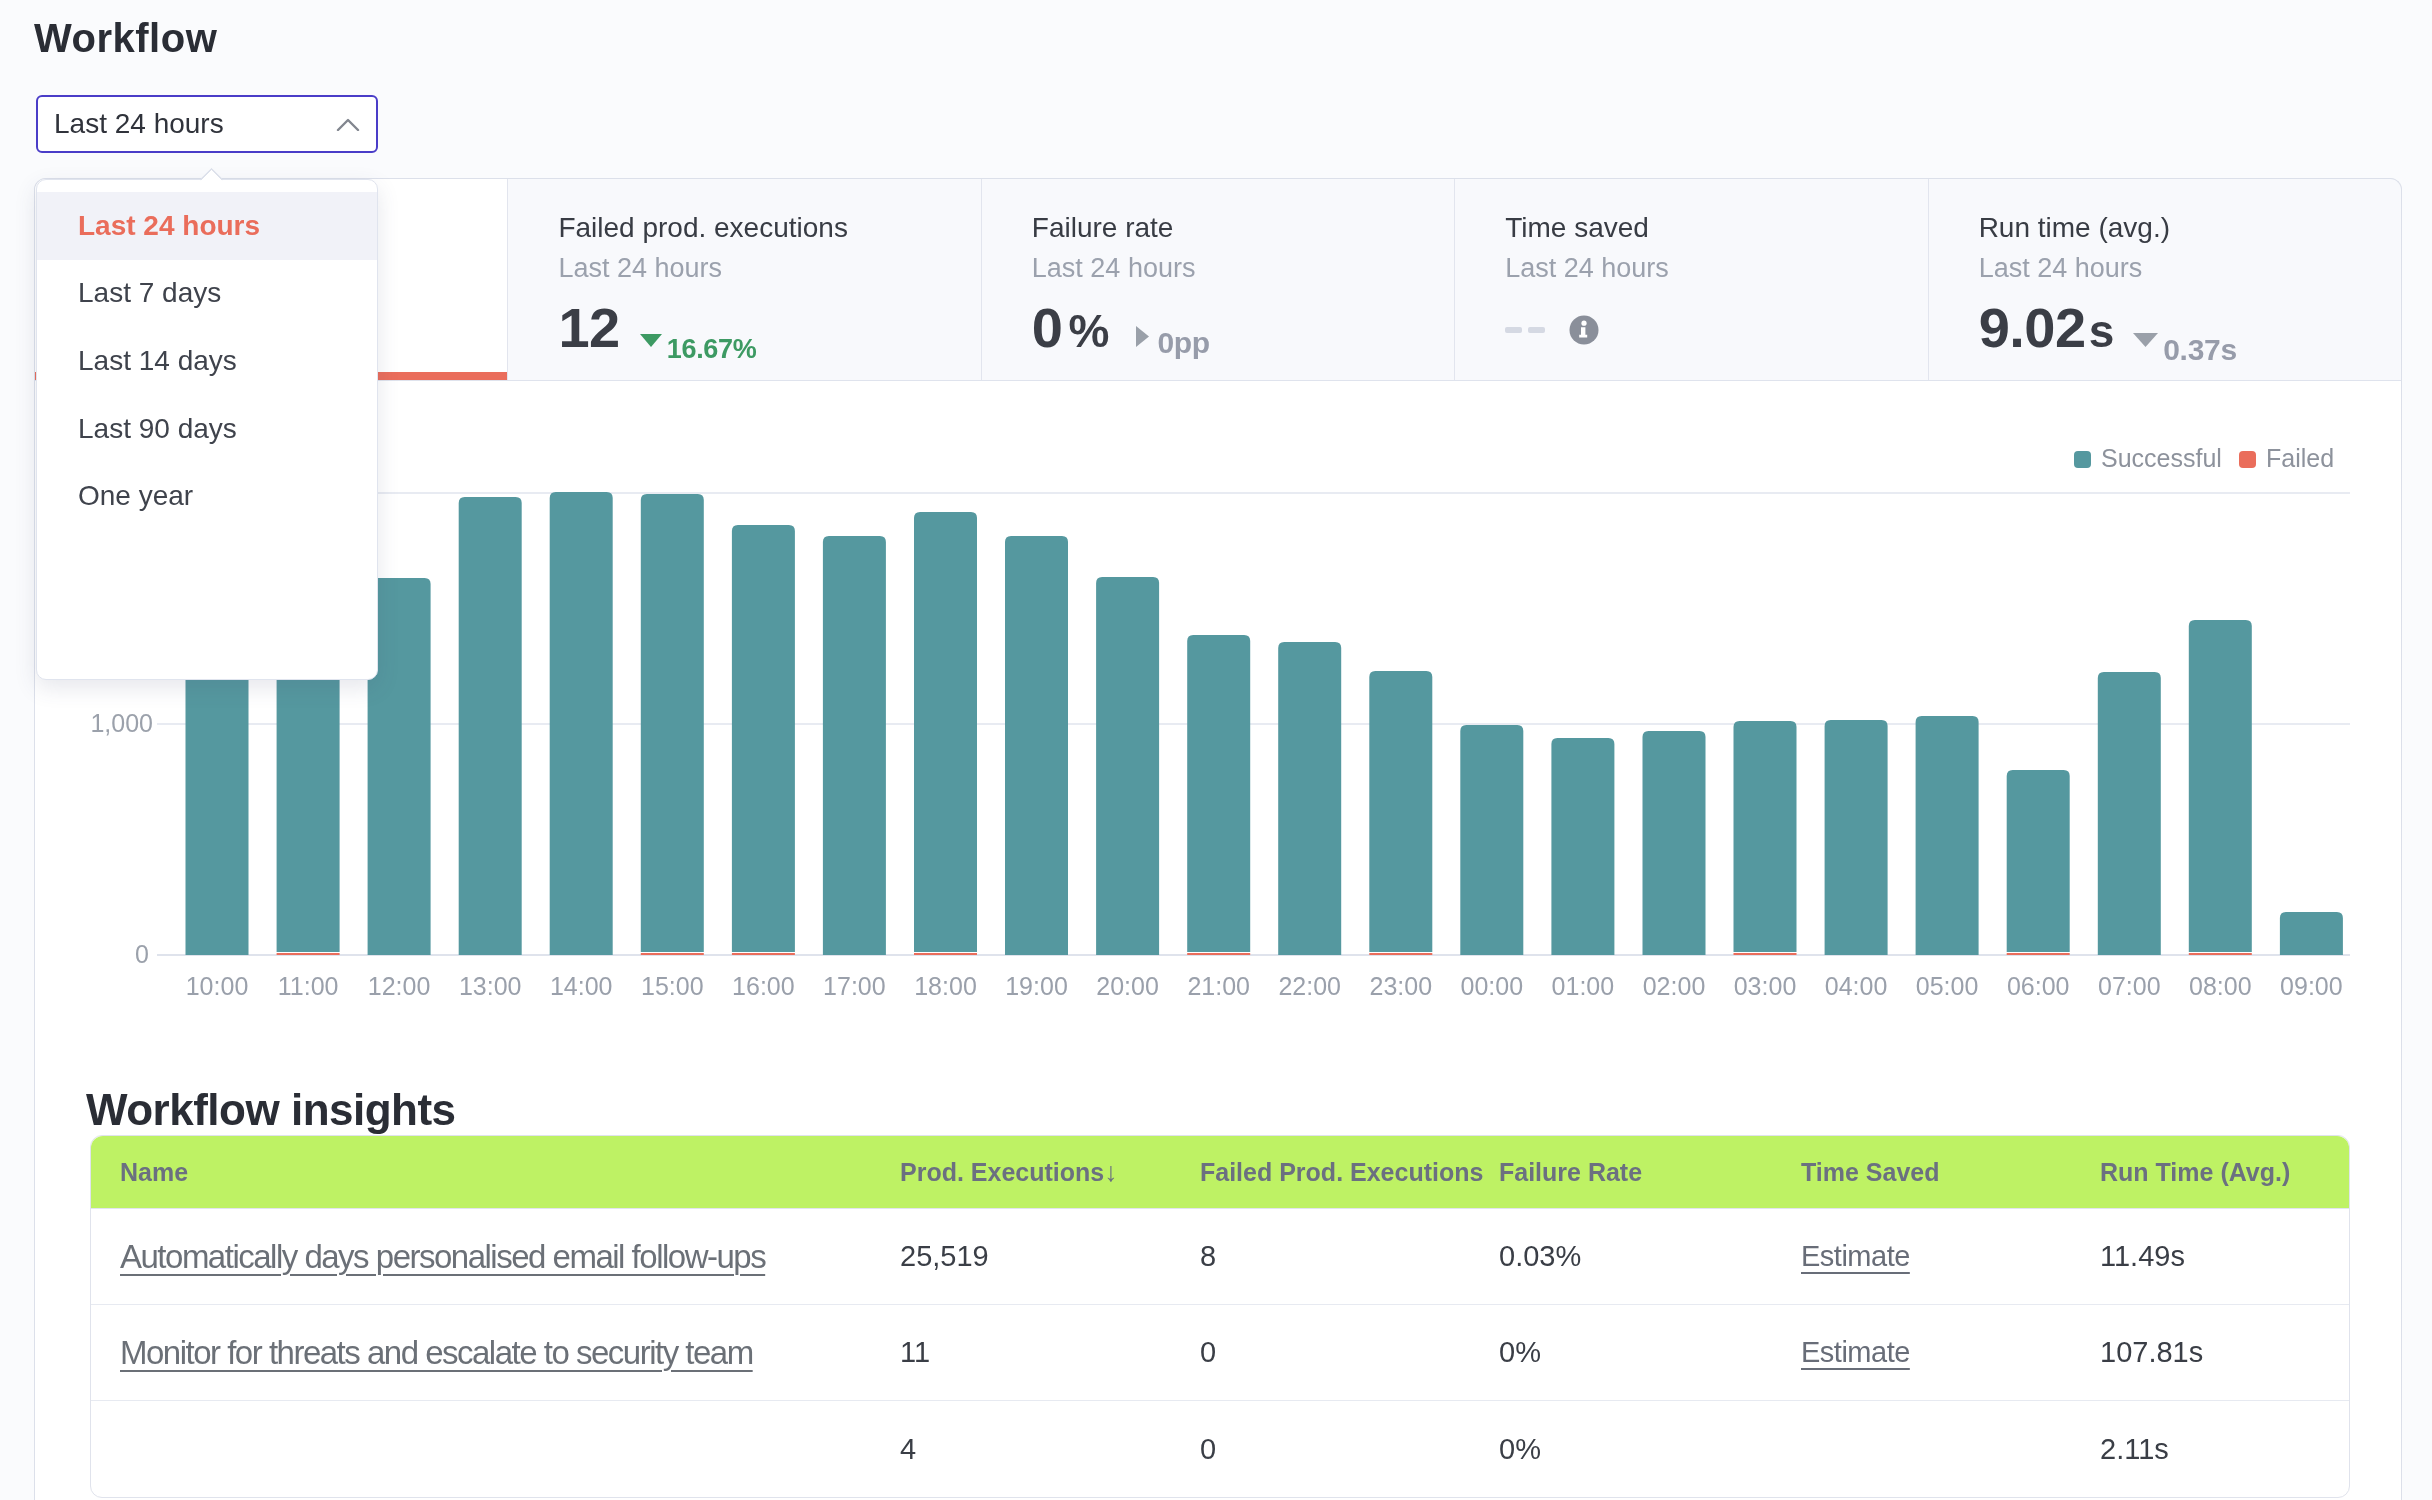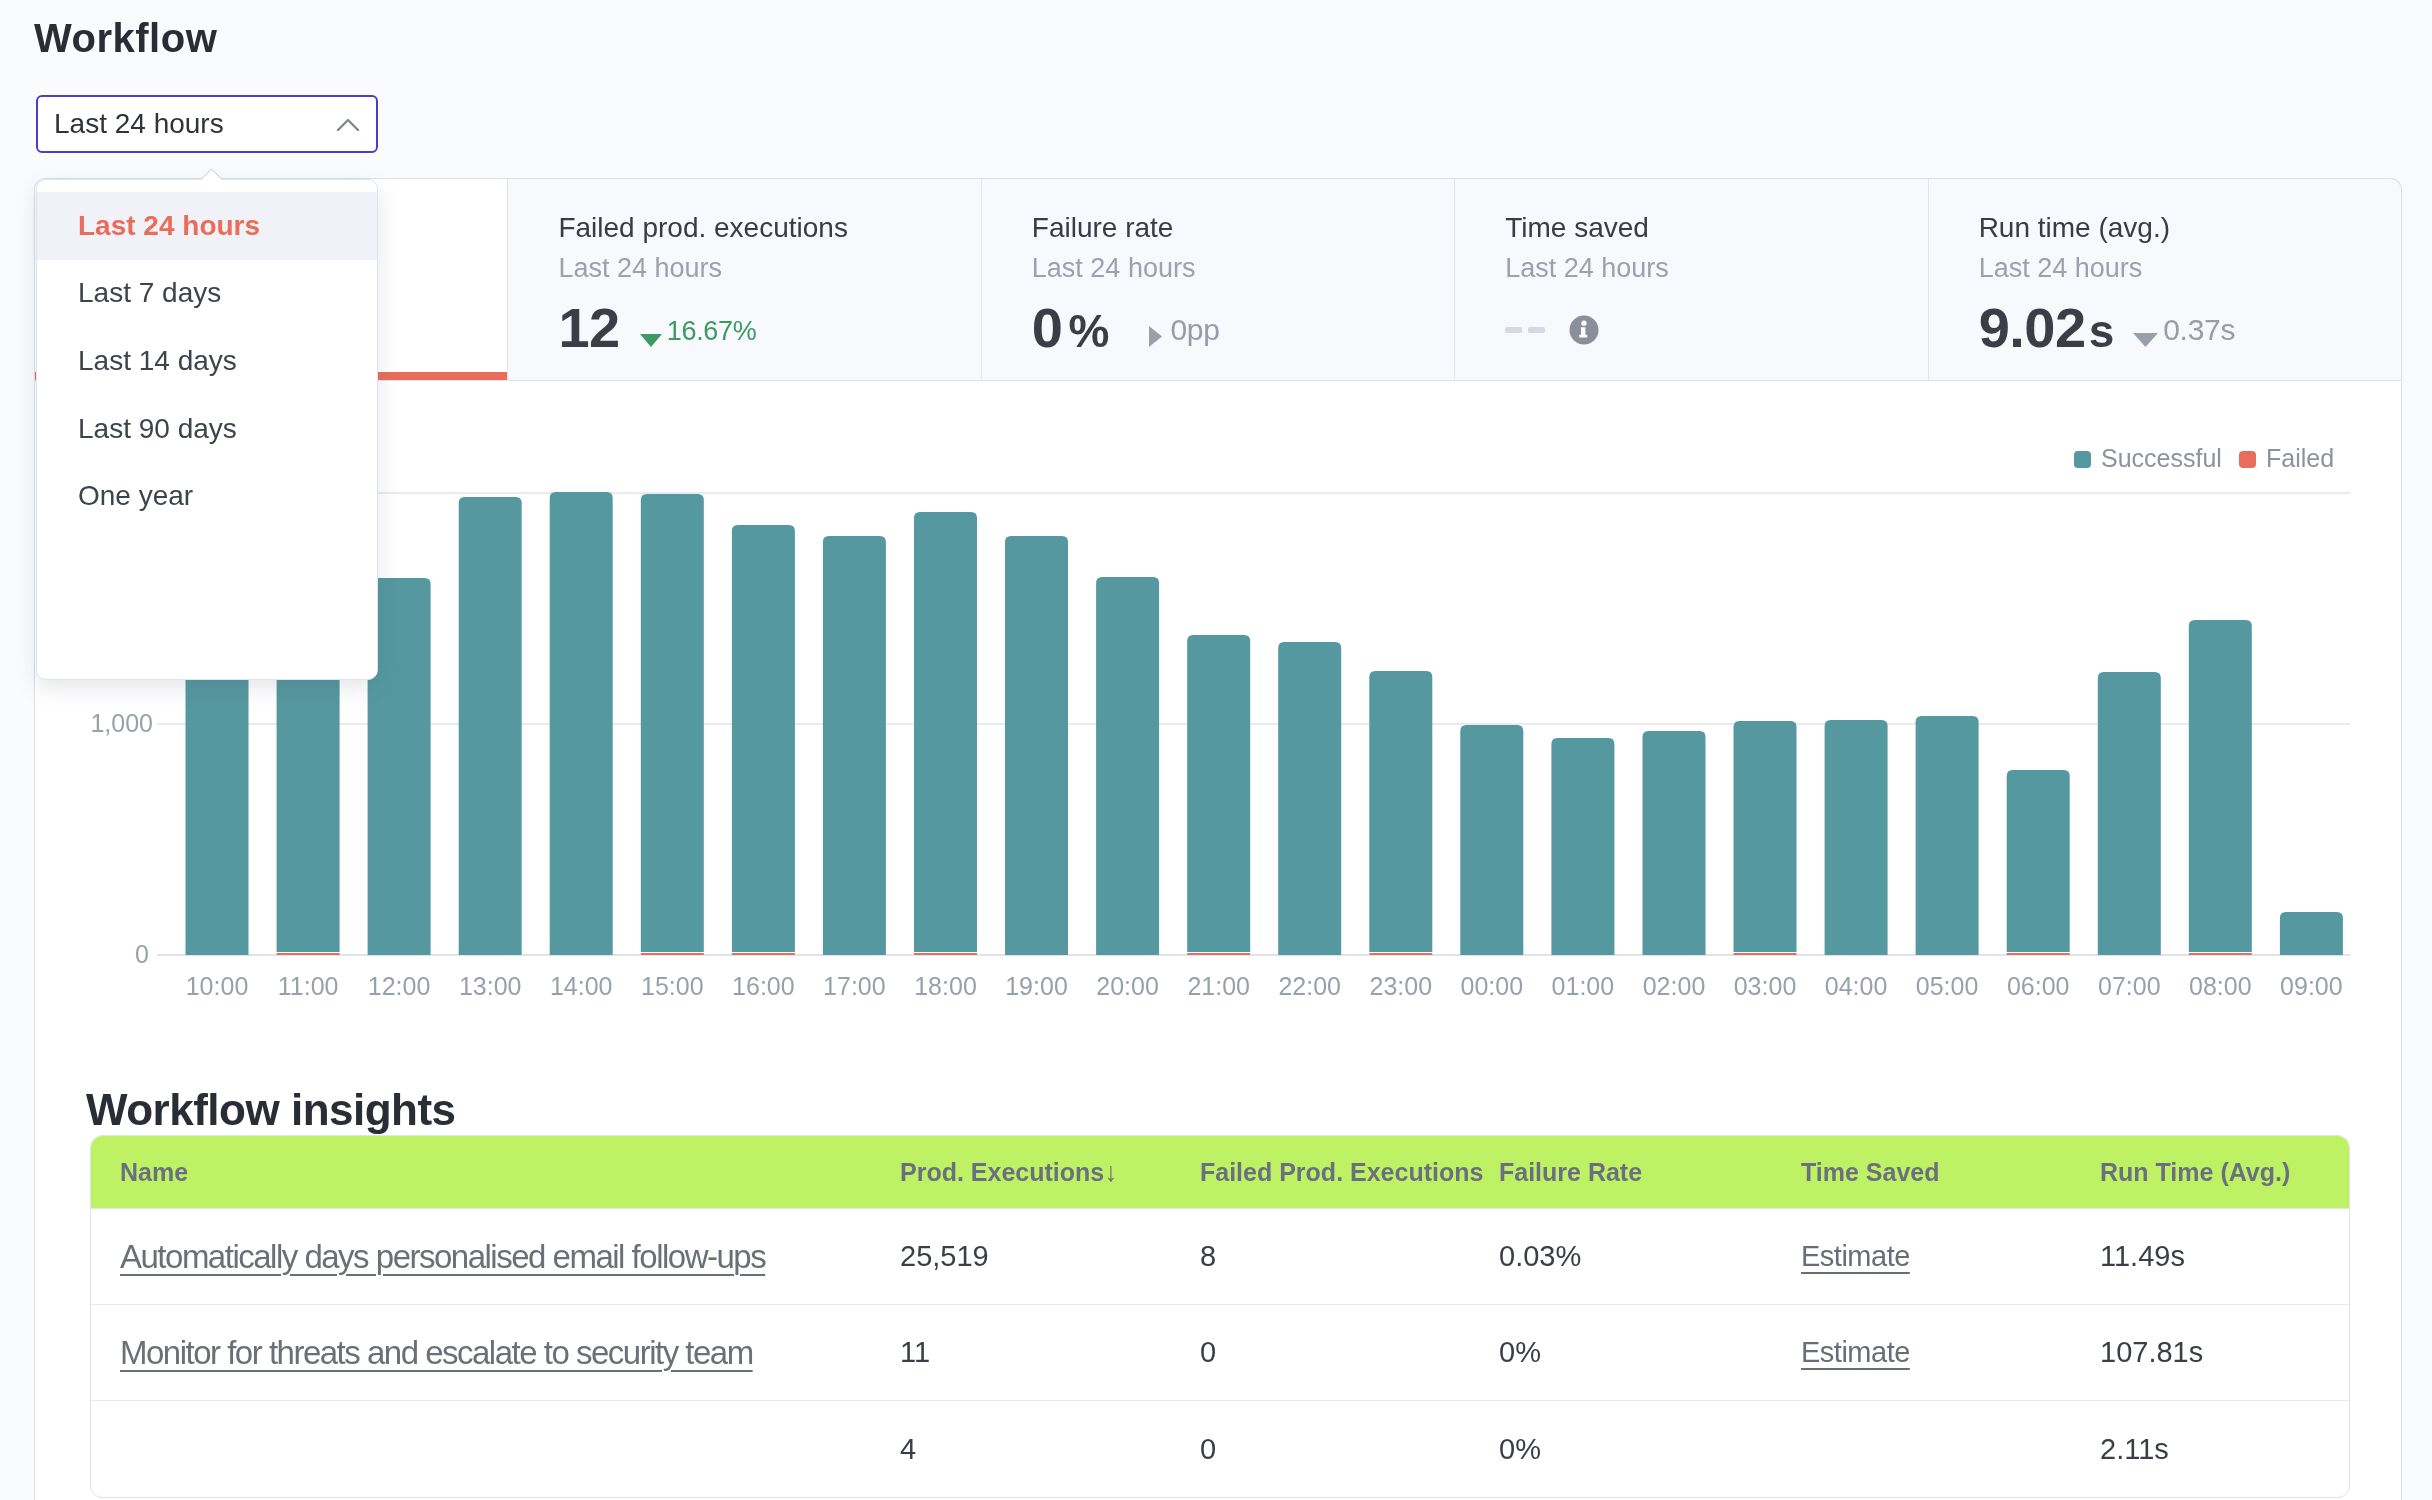--- a/index.html
+++ b/index.html
@@ -18,21 +18,21 @@
           border-radius:12px 12px 0 0; overflow:hidden; border:1px solid #dce0ea; border-bottom:1px solid #dfe3ed; background:#f8f9fc; }
   .tab { flex:1 1 0; position:relative; border-right:1px solid #e2e5ee; }
   .tab:last-child { border-right:none; }
   .tab.sel { background:#fff; }
   .tab.sel:after { content:""; position:absolute; left:0; right:0; bottom:0; height:8px; background:#ea6d5b; }
   .tab .t { position:absolute; left:50px; top:33px; font-size:28px; font-weight:400; color:#383c44; }
   .tab .s { position:absolute; left:50px; top:74px; font-size:27px; color:#9ba1ad; }
   .tab .v { position:absolute; left:50px; top:116px; display:flex; align-items:baseline; }
   .tab .num { font-size:56px; font-weight:700; color:#3b3e46; letter-spacing:-0.5px; }
   .tab .unit { font-size:46px; font-weight:700; color:#3b3e46; }
-  .trend { display:inline-flex; align-items:flex-end; margin-left:20px; font-size:27px; font-weight:400; letter-spacing:-0.3px; }
+  .trend { display:inline-flex; align-items:flex-start; margin-left:20px; font-size:27px; font-weight:700; letter-spacing:-0.3px; }
   .trend.g { color:#3d9a63; }
   .trend.gr { color:#979caa; font-size:30px; }
 
   
   h2.wf { left:86px; top:1062px; font-size:44px; font-weight:700; color:#2a2d35; letter-spacing:-0.5px;margin-top:23px; }
 
   table.grid { position:absolute; left:90px; top:1135px; width:2260px; border-collapse:separate; border-spacing:0;
                background:#fff; border:1px solid #e0e3ec; border-radius:12px; font-size:29px; }
   table.grid th { background:#bef264; font-weight:700; color:#6b7080; font-size:25px; text-align:left;
                   height:73px; border-bottom:1px solid #e2e5ee; }
@@ -73,21 +73,21 @@
             <path d="M0 0 L22 0 L11 13 Z" fill="#3d9a63"></path>
           </svg>16.67%</span>
       </div>
     </div>
     <div class="tab">
       <div class="t">Failure rate</div>
       <div class="s">Last 24 hours</div>
       <div class="v">
         <span class="num">0</span>
         <span class="unit" style="margin-left:6px">%</span>
-        <span class="trend gr" style="margin-left:40px"><svg width="13" height="21" viewBox="0 0 13 21" style="margin-right:8px">
+        <span class="trend gr" style="margin-left:27px"><svg width="13" height="21" viewBox="0 0 13 21" style="margin-right:8px">
             <path d="M0 0 L13 10.5 L0 21 Z" fill="#9aa0a9"></path>
           </svg>0pp</span>
       </div>
     </div>
     <div class="tab">
       <div class="t">Time saved</div>
       <div class="s">Last 24 hours</div>
       <div class="v" style="align-items:center; margin-top:20px;">
         <svg width="40" height="18" viewBox="0 0 40 18">
           <rect x="0" y="6" width="17" height="6" rx="2" fill="#d5d9e3"></rect>

